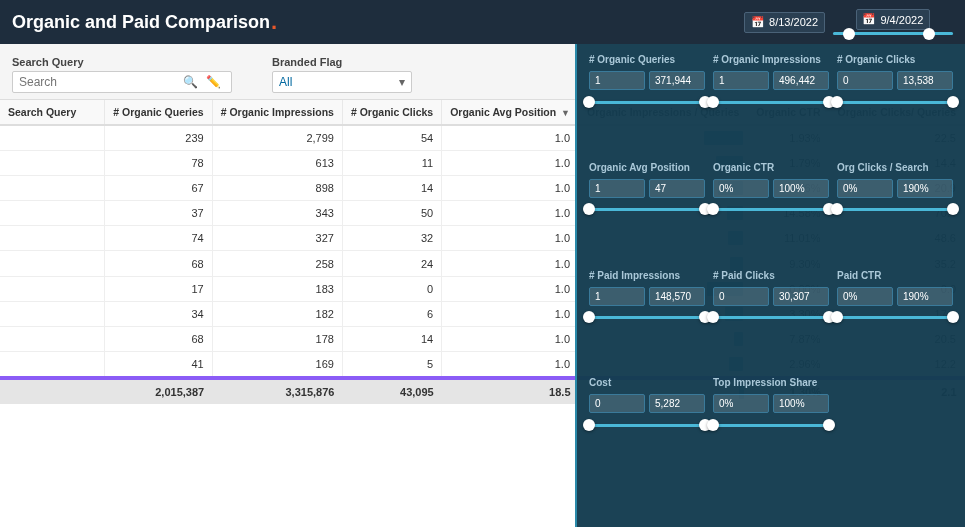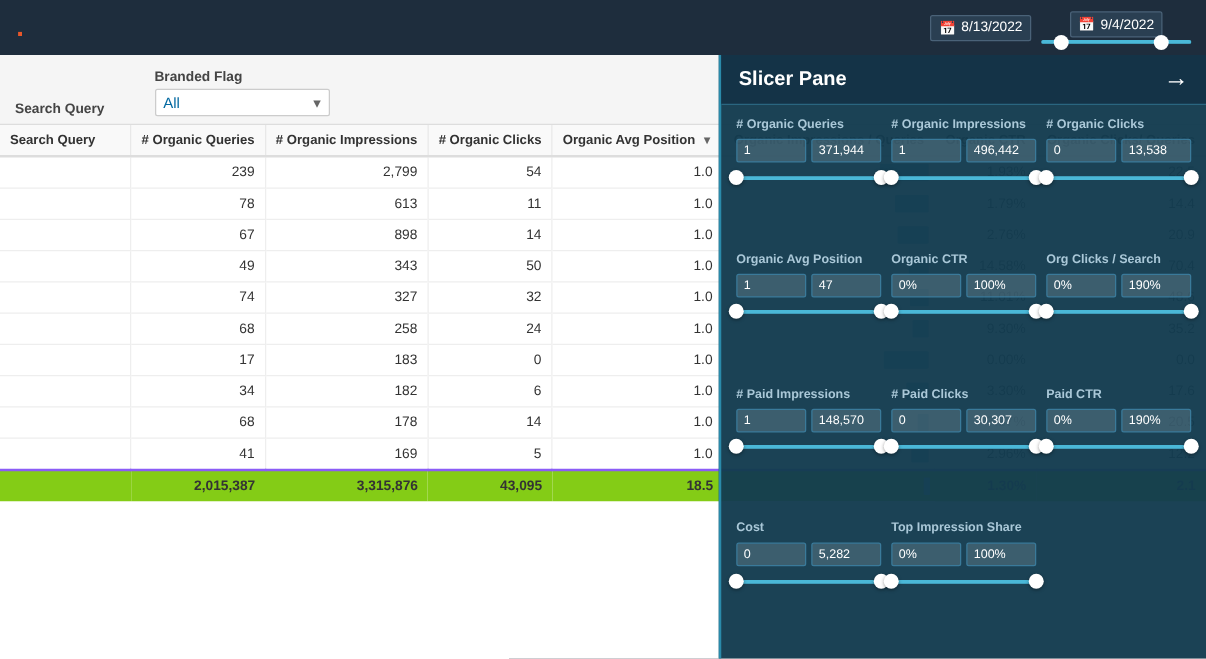--- a/index.html
+++ b/index.html
@@ -205,22 +205,22 @@
     }
 
     .sort-arrow {
       display: inline-block;
       color: #666;
       font-size: 9px;
       margin-left: 2px;
     }
 
     tfoot tr {
-      border-top: 2px solid #8b5cf6;
-      background: #84cc16;
+      border-top: 4px solid #8b5cf6;
+      background: #e5e5e5;
     }
 
     tfoot td {
       padding: 5px 8px;
       text-align: right;
       font-weight: 600;
       font-size: 11px;
       color: #333;
     }
 
@@ -349,20 +349,21 @@
     .icon-edit { font-size: 12px; color: #888; }
     .icon-chevron { font-size: 12px; color: #666; }
   </style>
 </head>
 <body>
 
 <div class="main-container">
 
   <div class="header">
     <div class="header-title">
+      <span>Organic and Paid Comparison</span>
       <span class="dot">.</span>
     </div>
     <div class="date-range-container">
       <div class="date-box">
         <span>📅</span>
         <span>8/13/2022</span>
       </div>
       <div style="display:flex;flex-direction:column;align-items:center;gap:2px;">
         <div style="display:flex;gap:6px;">
           <div class="date-box">
@@ -375,20 +376,25 @@
           <div class="slider-thumb" style="left:10px;"></div>
           <div class="slider-thumb" style="left:90px;"></div>
         </div>
       </div>
     </div>
   </div>
 
   <div class="filters-row">
     <div class="filter-group">
       <span class="filter-label">Search Query</span>
+      <div class="filter-input-wrap">
+        <input class="filter-input" type="text" placeholder="Search" style="">
+        <span class="icon-search">🔍</span>
+        <span class="icon-edit" style="margin-left:4px;">✏️</span>
+      </div>
     </div>
     <div class="filter-group">
       <span class="filter-label">Branded Flag</span>
       <div class="filter-select-wrap">
         <span class="filter-select-text">All</span>
         <span class="icon-chevron">▾</span>
       </div>
     </div>
   </div>
 
@@ -441,21 +447,21 @@
     <td>14</td>
     <td>1.0</td>
     <td class="bar-cell">
       <span class="bar-inner" style="width:25px;"></span>
     </td>
     <td>2.76%</td>
     <td>20.9</td>
   </tr>
           <tr>
     <td></td>
-    <td>49</td>
+    <td>37</td>
     <td>343</td>
     <td>50</td>
     <td>1.0</td>
     <td class="bar-cell">
       <span class="bar-inner" style="width:16px;"></span>
     </td>
     <td>14.58%</td>
     <td>70.4</td>
   </tr>
           <tr>
@@ -542,24 +548,20 @@
     <span class="bar-inner" style="width:5px;"></span>
   </td>
   <td>1.30%</td>
   <td>2.1</td>
 </tr>
         </tfoot>
     </table>
   </div>
 
   <div class="slicer-pane">
-    <div class="slicer-header">
-      <span class="slicer-title">Slicer Pane</span>
-      <span class="slicer-arrow">→</span>
-    </div>
     <div class="slicer-content" id="slicer-content">
     <div class="slicer-filter">
     <div class="slicer-filter-label"># Organic Queries</div>
     <div class="slicer-inputs">
       <input class="slicer-input" type="text" value="1" style="">
       <input class="slicer-input" type="text" value="371,944" style="">
     </div>
     <div class="slicer-slider-row">
       <div class="slicer-slider-track" style="width:100%;position:relative;">
         <div class="slicer-slider-fill" style="width:100%;"></div>

